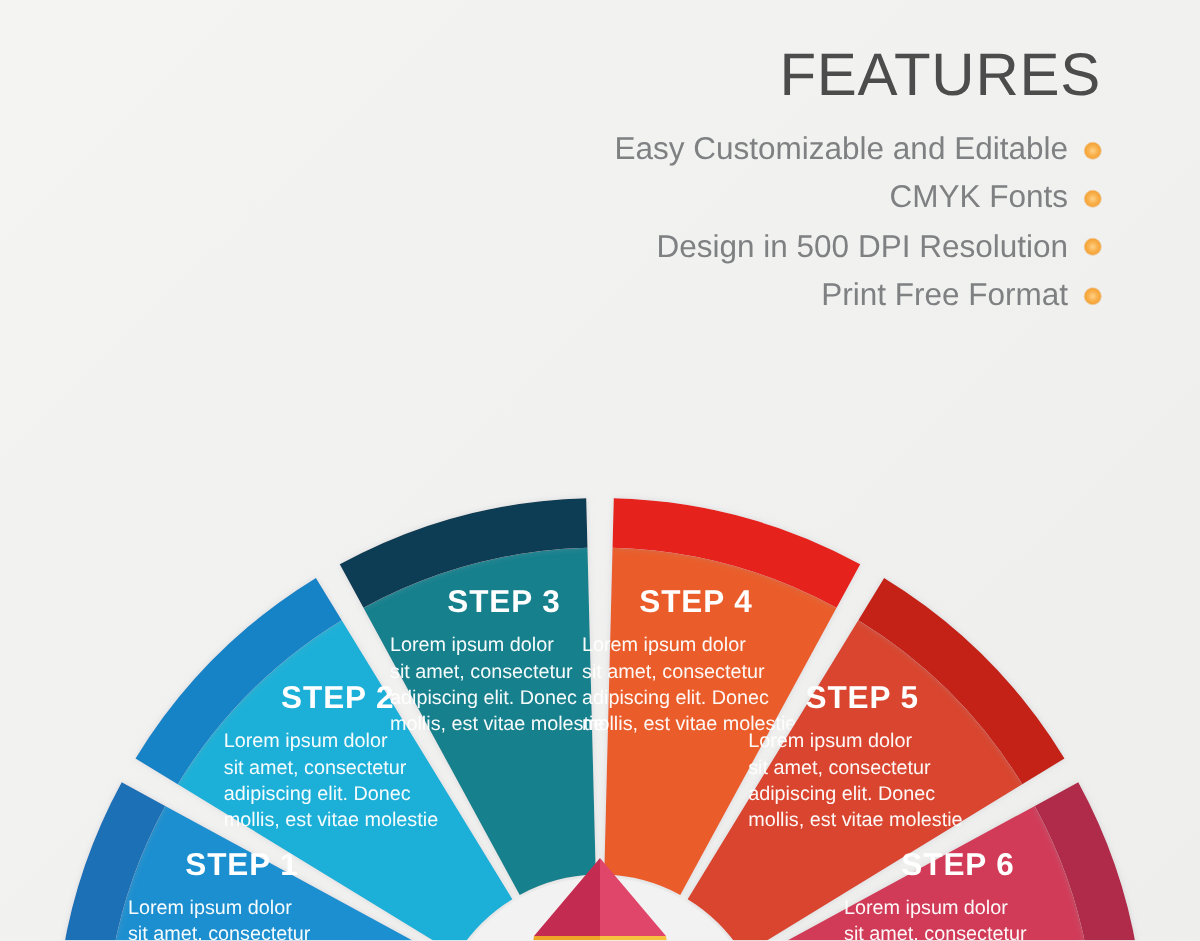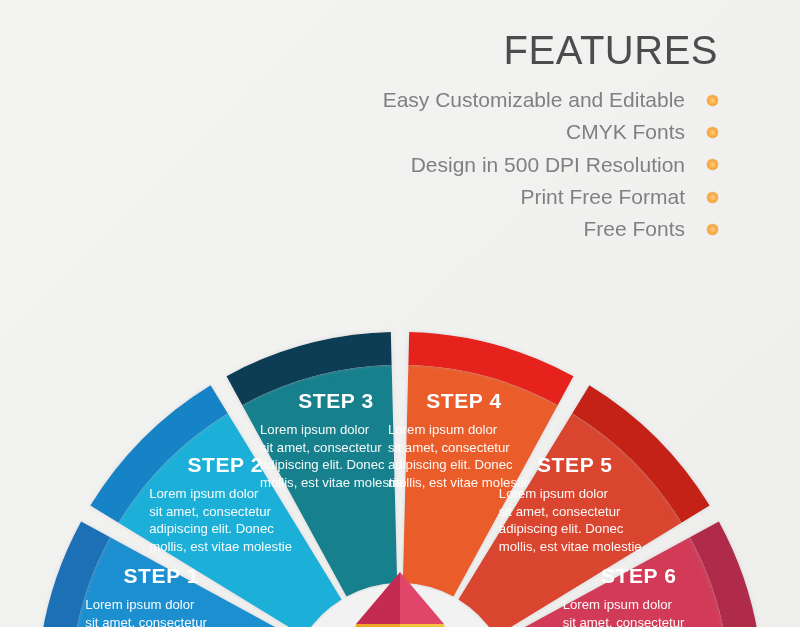--- a/index.html
+++ b/index.html
@@ -19,21 +19,21 @@
     inset: 0;
     width: 800px;
     height: 627px;
     background: linear-gradient(135deg, #f4f4f3 0%, #f1f1f0 50%, #eeeeed 100%);
     overflow: hidden;
   }
 
   
   .features {
     position: absolute;
-    right: 82px;
+    right: 66px;
     top: 30px;
     text-align: right;
     width: 420px;
   }
   .features-title {
     font-size: 40px;
     letter-spacing: 0.5px;
     color: #4c4c4c;
     font-weight: 400;
     line-height: 1;
@@ -41,21 +41,21 @@
   }
   .feature-list {
     list-style: none;
     margin: 0;
     padding: 0;
   }
   .feature-row {
     display: flex;
     align-items: center;
     justify-content: flex-end;
-    gap: 22px;
+    gap: 11px;
     margin-bottom: 4px;
   }
   .feature-label {
     font-size: 21px;
     color: #7e8082;
     font-weight: 400;
     line-height: 1.35;
     white-space: nowrap;
   }
   .feature-dot {
@@ -104,24 +104,20 @@
         <span class="feature-dot"></span>
       </li>
       <li class="feature-row">
         <span class="feature-label">Design in 500 DPI Resolution</span>
         <span class="feature-dot"></span>
       </li>
       <li class="feature-row">
         <span class="feature-label">Print Free Format</span>
         <span class="feature-dot"></span>
       </li>
-      <li class="feature-row">
-        <span class="feature-label">Free Fonts</span>
-        <span class="feature-dot"></span>
-      </li>
     </ul>
   </div>
 
   <svg id="wheel" width="800" height="627" viewBox="0 0 800 627">
     <defs>
       <filter id="gapShadow" x="-30%" y="-30%" width="160%" height="160%">
         <feDropShadow dx="0" dy="0" stdDeviation="2.2" flood-color="#9aa0a4" flood-opacity="0.30"></feDropShadow>
       </filter>
     </defs>
     <g id="wheel-segments">

